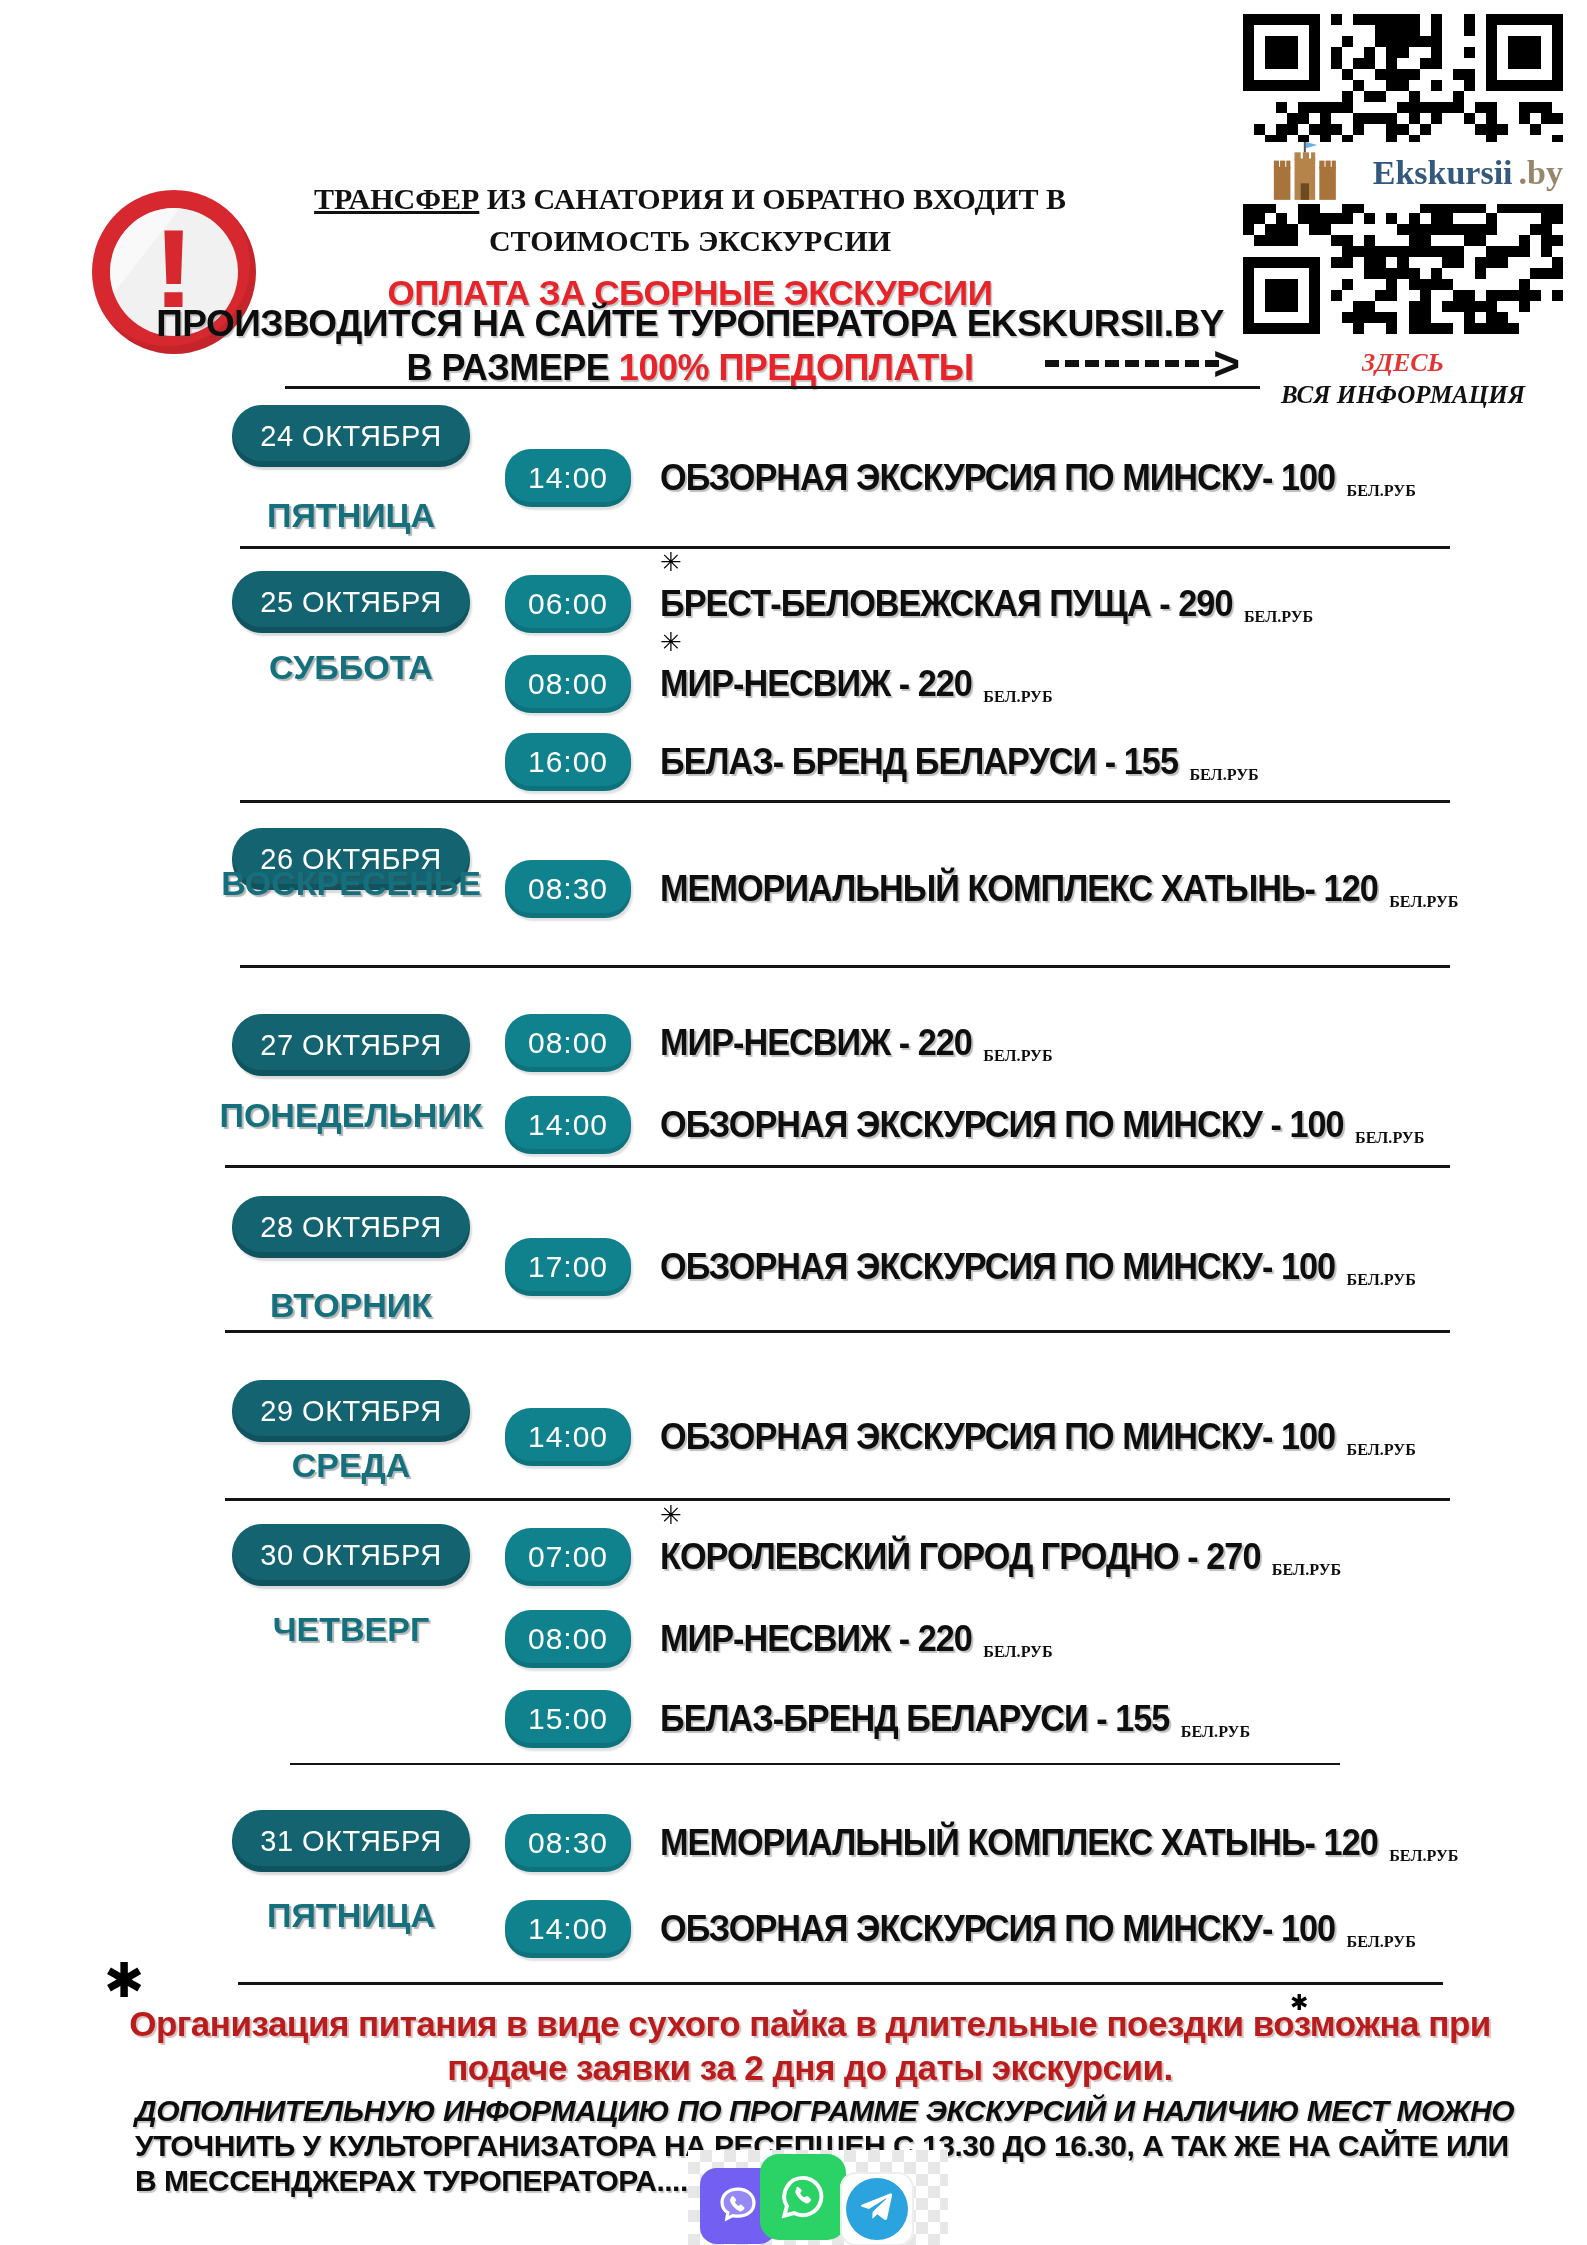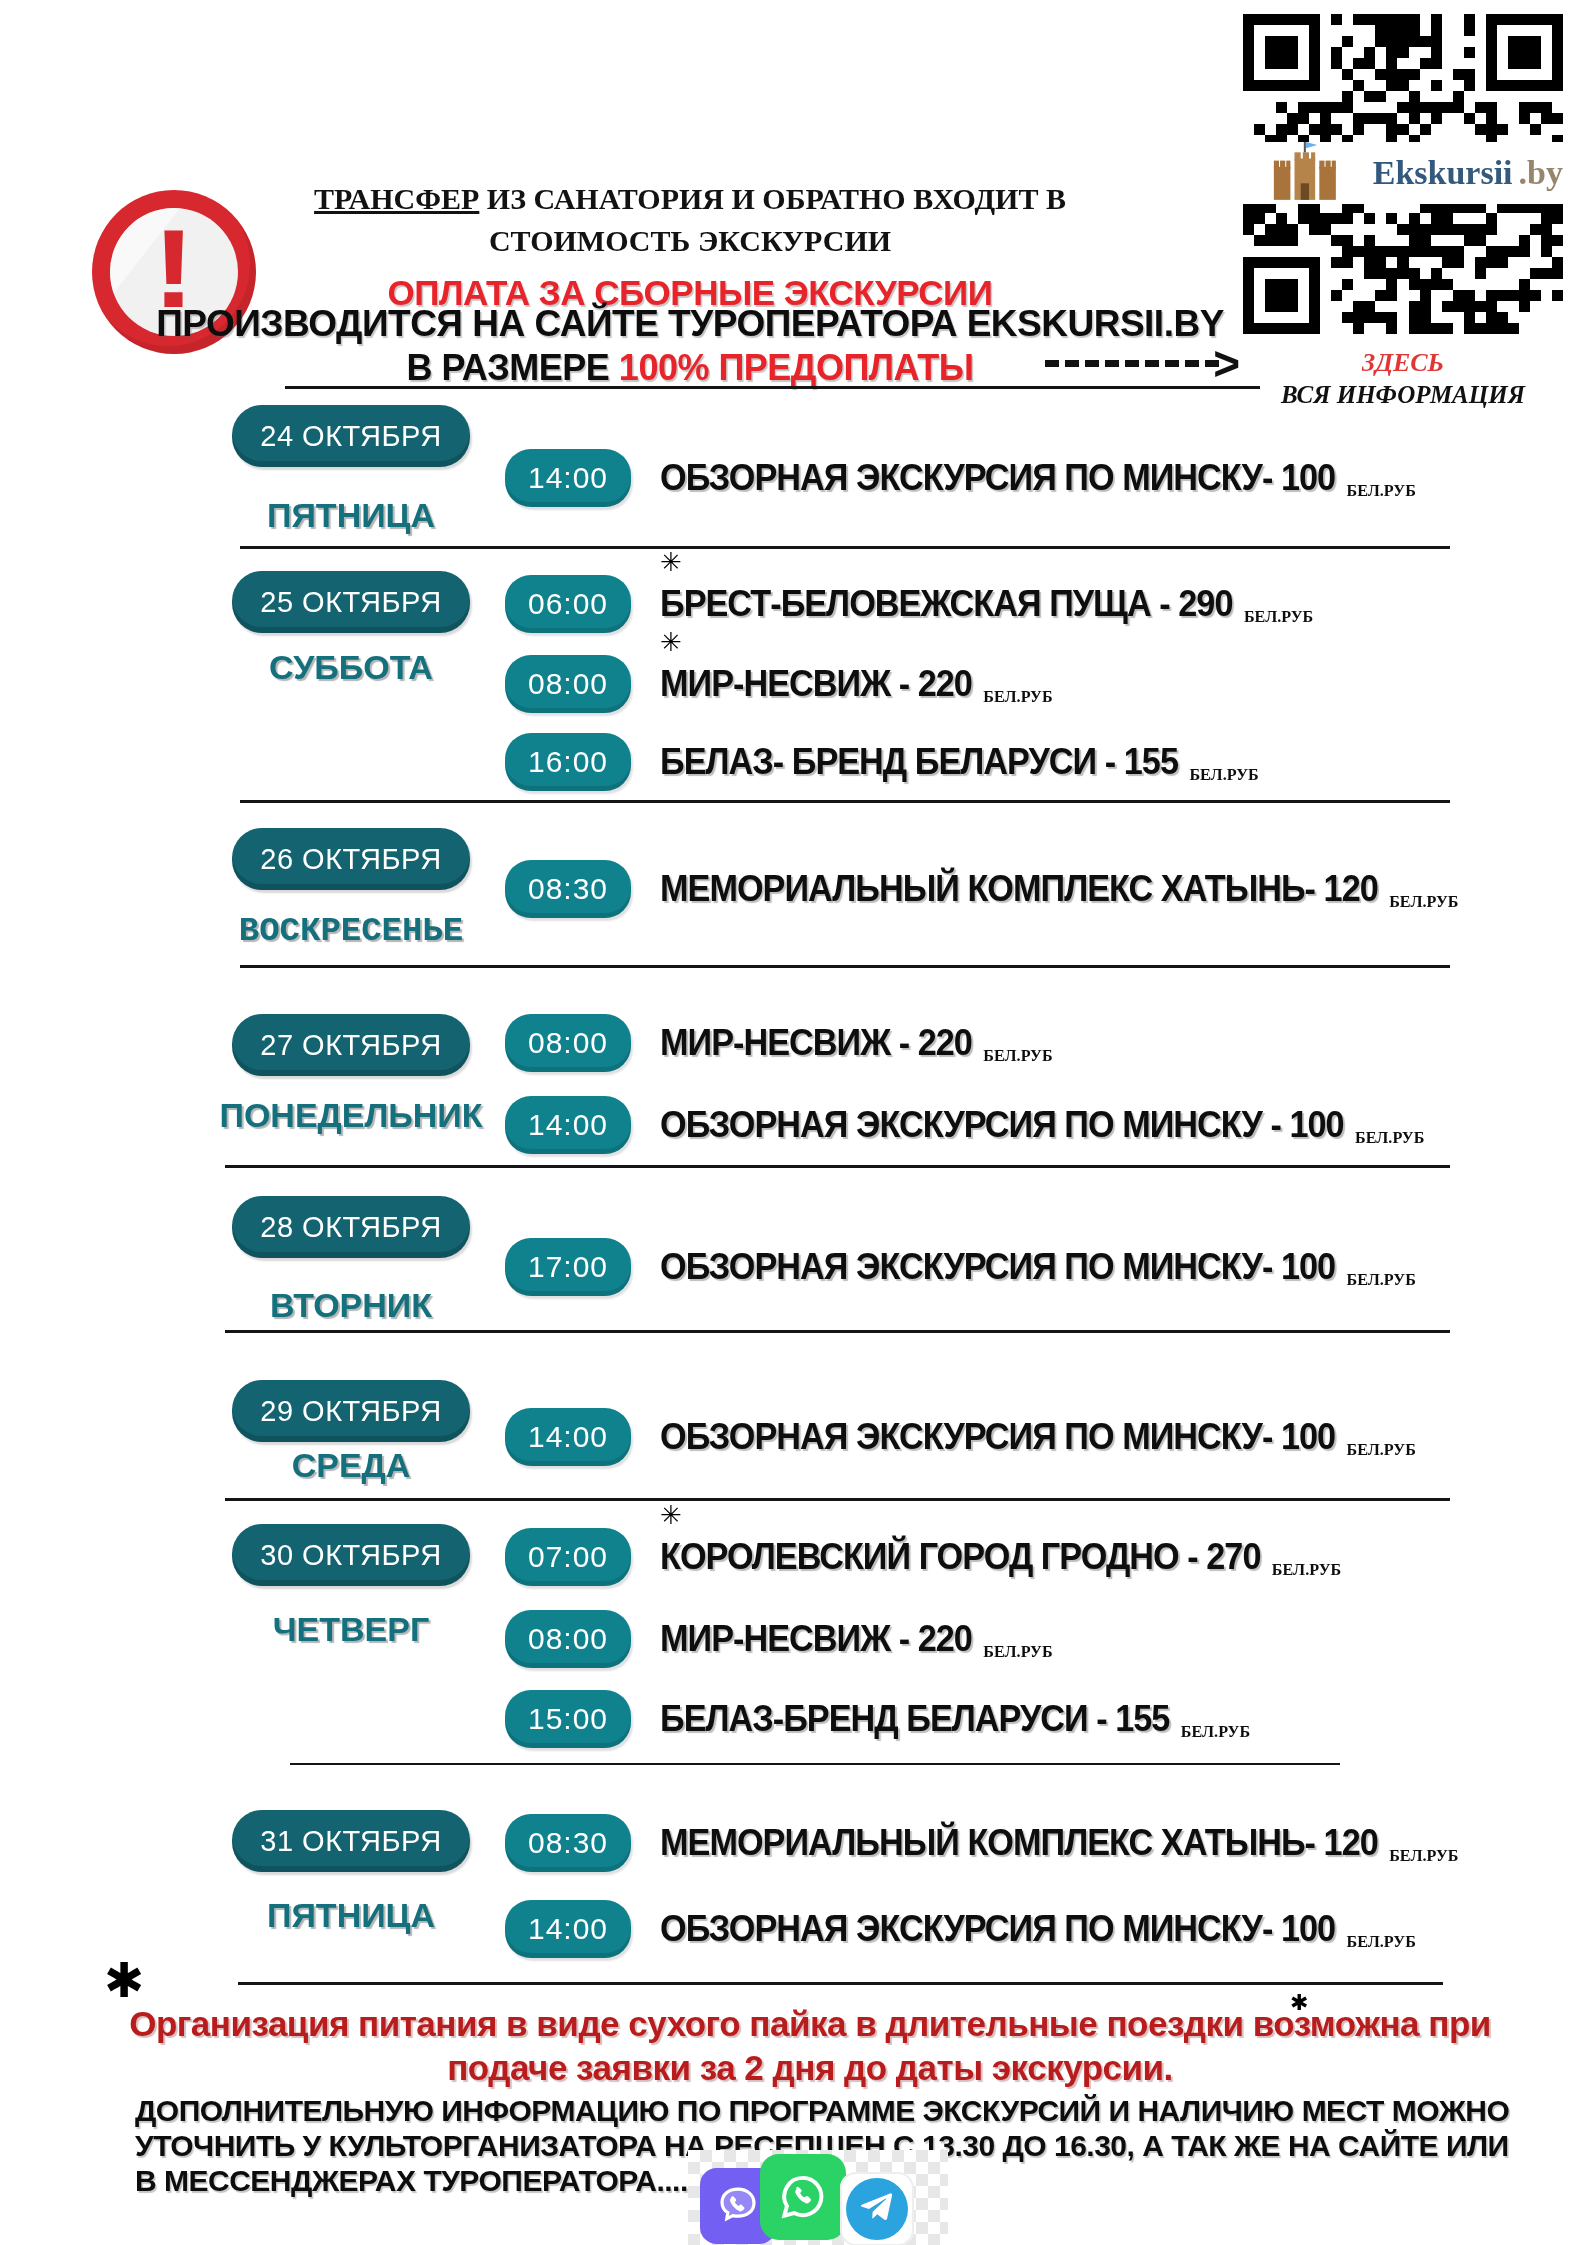--- a/index.html
+++ b/index.html
@@ -76,21 +76,21 @@
 
   
   .big-ast{position:absolute;left:104px;top:1952px;font-size:48px;color:#000;}
   .small-ast{position:absolute;left:1290px;top:1990px;font-size:22px;color:#000;}
   .note-red{position:absolute;left:40px;width:1540px;text-align:center;font-weight:700;
       font-size:35px;color:#b91c1c;letter-spacing:-0.5px;
       text-shadow:2px 2px 1px rgba(120,40,40,.3);}
   .note1{top:2004px;} .note2{top:2048px;}
   .info{position:absolute;left:135px;white-space:nowrap;font-size:30px;font-weight:700;
       color:#0d0d0d;letter-spacing:-0.5px;text-shadow:1.5px 1.5px 1px rgba(90,90,90,.35);}
-  .info1{top:2094px;} .info2{top:2129px;} .info3{top:2164px;}
+  .info1{top:2094px;font-style:italic;} .info2{top:2129px;} .info3{top:2164px;}
   .info3 .mini-arrow{font-size:26px;letter-spacing:-2px;}
   .checker{position:absolute;left:688px;top:2150px;width:260px;height:95px;
       background-image:linear-gradient(45deg,#e7e7e7 25%,transparent 25%,transparent 75%,#e7e7e7 75%),
                        linear-gradient(45deg,#e7e7e7 25%,#fff 25%,#fff 75%,#e7e7e7 75%);
       background-size:24px 24px;background-position:0 0,12px 12px;}
   .msg-icon{position:absolute;border-radius:22%;}
   .viber{left:700px;top:2168px;width:76px;height:76px;background:#7360f2;z-index:2;
       display:flex;align-items:center;justify-content:center;}
   .whatsapp{left:760px;top:2154px;width:86px;height:86px;background:#2bd366;z-index:3;
       display:flex;align-items:center;justify-content:center;}
@@ -434,21 +434,21 @@
       <div class="day-label" style="top: 648px;">СУББОТА</div>
       <div class="time-badge" style="top: 575px;">06:00</div>
       <div class="ast" style="left: 660px; top: 547px;">✳</div>
       <div class="exc-title" style="top: 575px;"><span>БРЕСТ-БЕЛОВЕЖСКАЯ ПУЩА - 290</span><span class="cur">БЕЛ.РУБ</span></div>
       <div class="time-badge" style="top: 655px;">08:00</div>
       <div class="ast" style="left: 660px; top: 627px;">✳</div>
       <div class="exc-title" style="top: 655px;"><span>МИР-НЕСВИЖ - 220</span><span class="cur">БЕЛ.РУБ</span></div>
       <div class="time-badge" style="top: 733px;">16:00</div>
       <div class="exc-title" style="top: 733px;"><span>БЕЛАЗ- БРЕНД БЕЛАРУСИ  - 155</span><span class="cur">БЕЛ.РУБ</span></div>
       <div class="date-badge" style="top: 828px;">26 ОКТЯБРЯ</div>
-      <div class="day-label" style="top: 912px; font-family: Liberation Mono, monospace;">ВОСКРЕСЕНЬЕ</div>
+      <div class="day-label" style="top: 864px;">ВОСКРЕСЕНЬЕ</div>
       <div class="time-badge" style="top: 860px;">08:30</div>
       <div class="exc-title" style="top: 860px;"><span>МЕМОРИАЛЬНЫЙ КОМПЛЕКС ХАТЫНЬ- 120</span><span class="cur">БЕЛ.РУБ</span></div>
       <div class="date-badge" style="top: 1014px;">27 ОКТЯБРЯ</div>
       <div class="day-label" style="top: 1096px;">ПОНЕДЕЛЬНИК</div>
       <div class="time-badge" style="top: 1014px;">08:00</div>
       <div class="exc-title" style="top: 1014px;"><span>МИР-НЕСВИЖ - 220</span><span class="cur">БЕЛ.РУБ</span></div>
       <div class="time-badge" style="top: 1096px;">14:00</div>
       <div class="exc-title" style="top: 1096px;"><span>ОБЗОРНАЯ ЭКСКУРСИЯ ПО МИНСКУ - 100</span><span class="cur">БЕЛ.РУБ</span></div>
       <div class="date-badge" style="top: 1196px;">28 ОКТЯБРЯ</div>
       <div class="day-label" style="top: 1286px;">ВТОРНИК</div>

